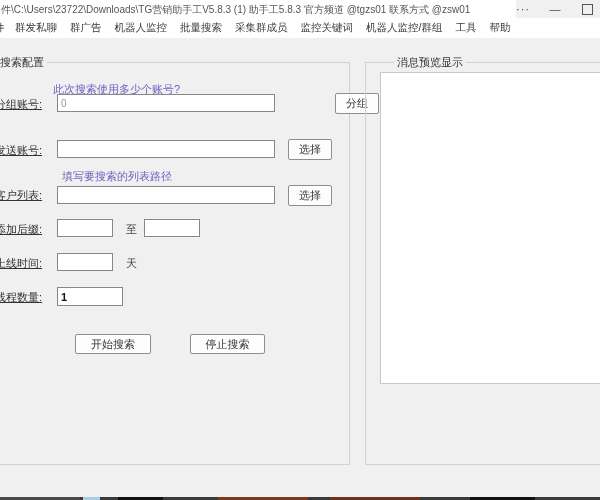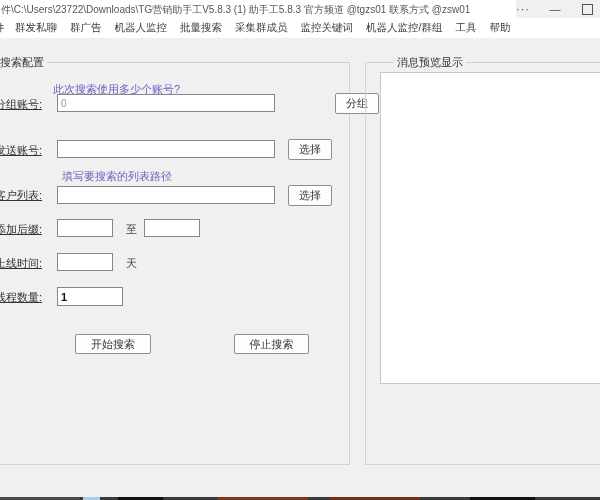--- a/index.html
+++ b/index.html
@@ -91,21 +91,21 @@
   <input class="tinput" style="left: 144px; top: 219px; width: 56px;" value="">
 
   <span class="flabel" style="left:-5px;top:256px;">上线时间:</span>
   <input class="tinput" style="left: 57px; top: 253px; width: 56px;" value="">
   <span class="plain-lbl" style="left:126px;top:256px;">天</span>
 
   <span class="flabel" style="left:-5px;top:290px;">线程数量:</span>
   <input class="tinput bold" style="left: 57px; top: 287px; width: 66px; height: 19px;" value="1">
 
   <button class="cbtn" style="left:75px;top:334px;width:76px;height:20px;">开始搜索</button>
-  <button class="cbtn" style="left:190px;top:334px;width:75px;height:20px;margin-left:44px;">停止搜索</button>
+  <button class="cbtn" style="left:190px;top:334px;width:75px;height:20px;">停止搜索</button>
 
   <div class="groupbox" style="left:365px;top:62px;width:250px;height:401px;">
     <span class="gb-label" style="left:10px;margin-left:18px;">消息预览显示</span>
   </div>
   <div class="msg-area"></div>
 
   <div class="taskbar">
     <div class="tb-seg" style="left:0;width:80px;background:#4a4a4a;"></div>
     <div class="tb-seg" style="left:83px;width:17px;background:#a8cce4;"></div>
     <div class="tb-seg" style="left:118px;width:45px;background:#111111;"></div>

